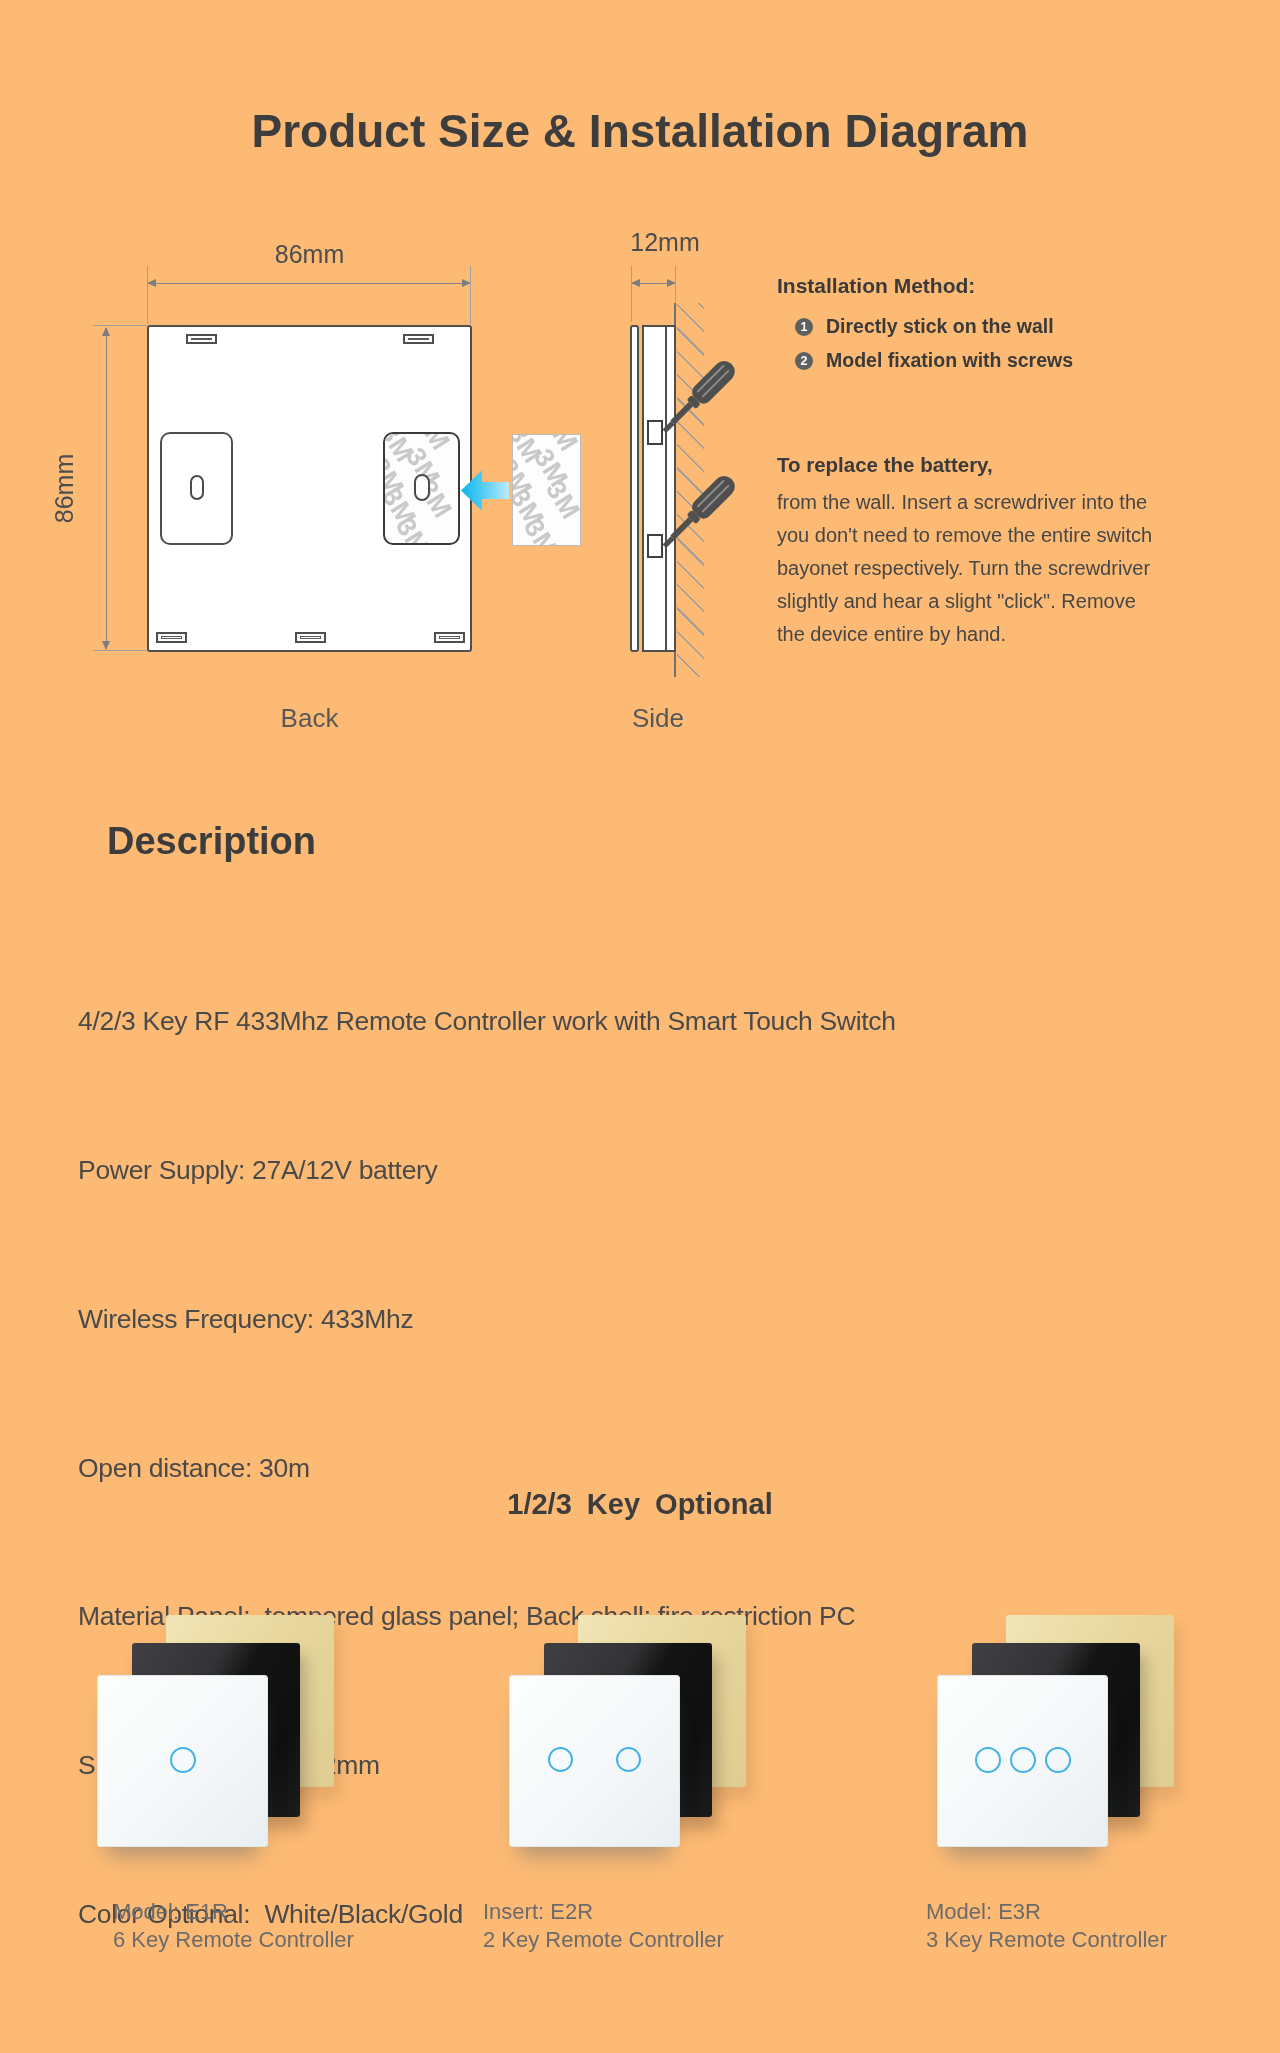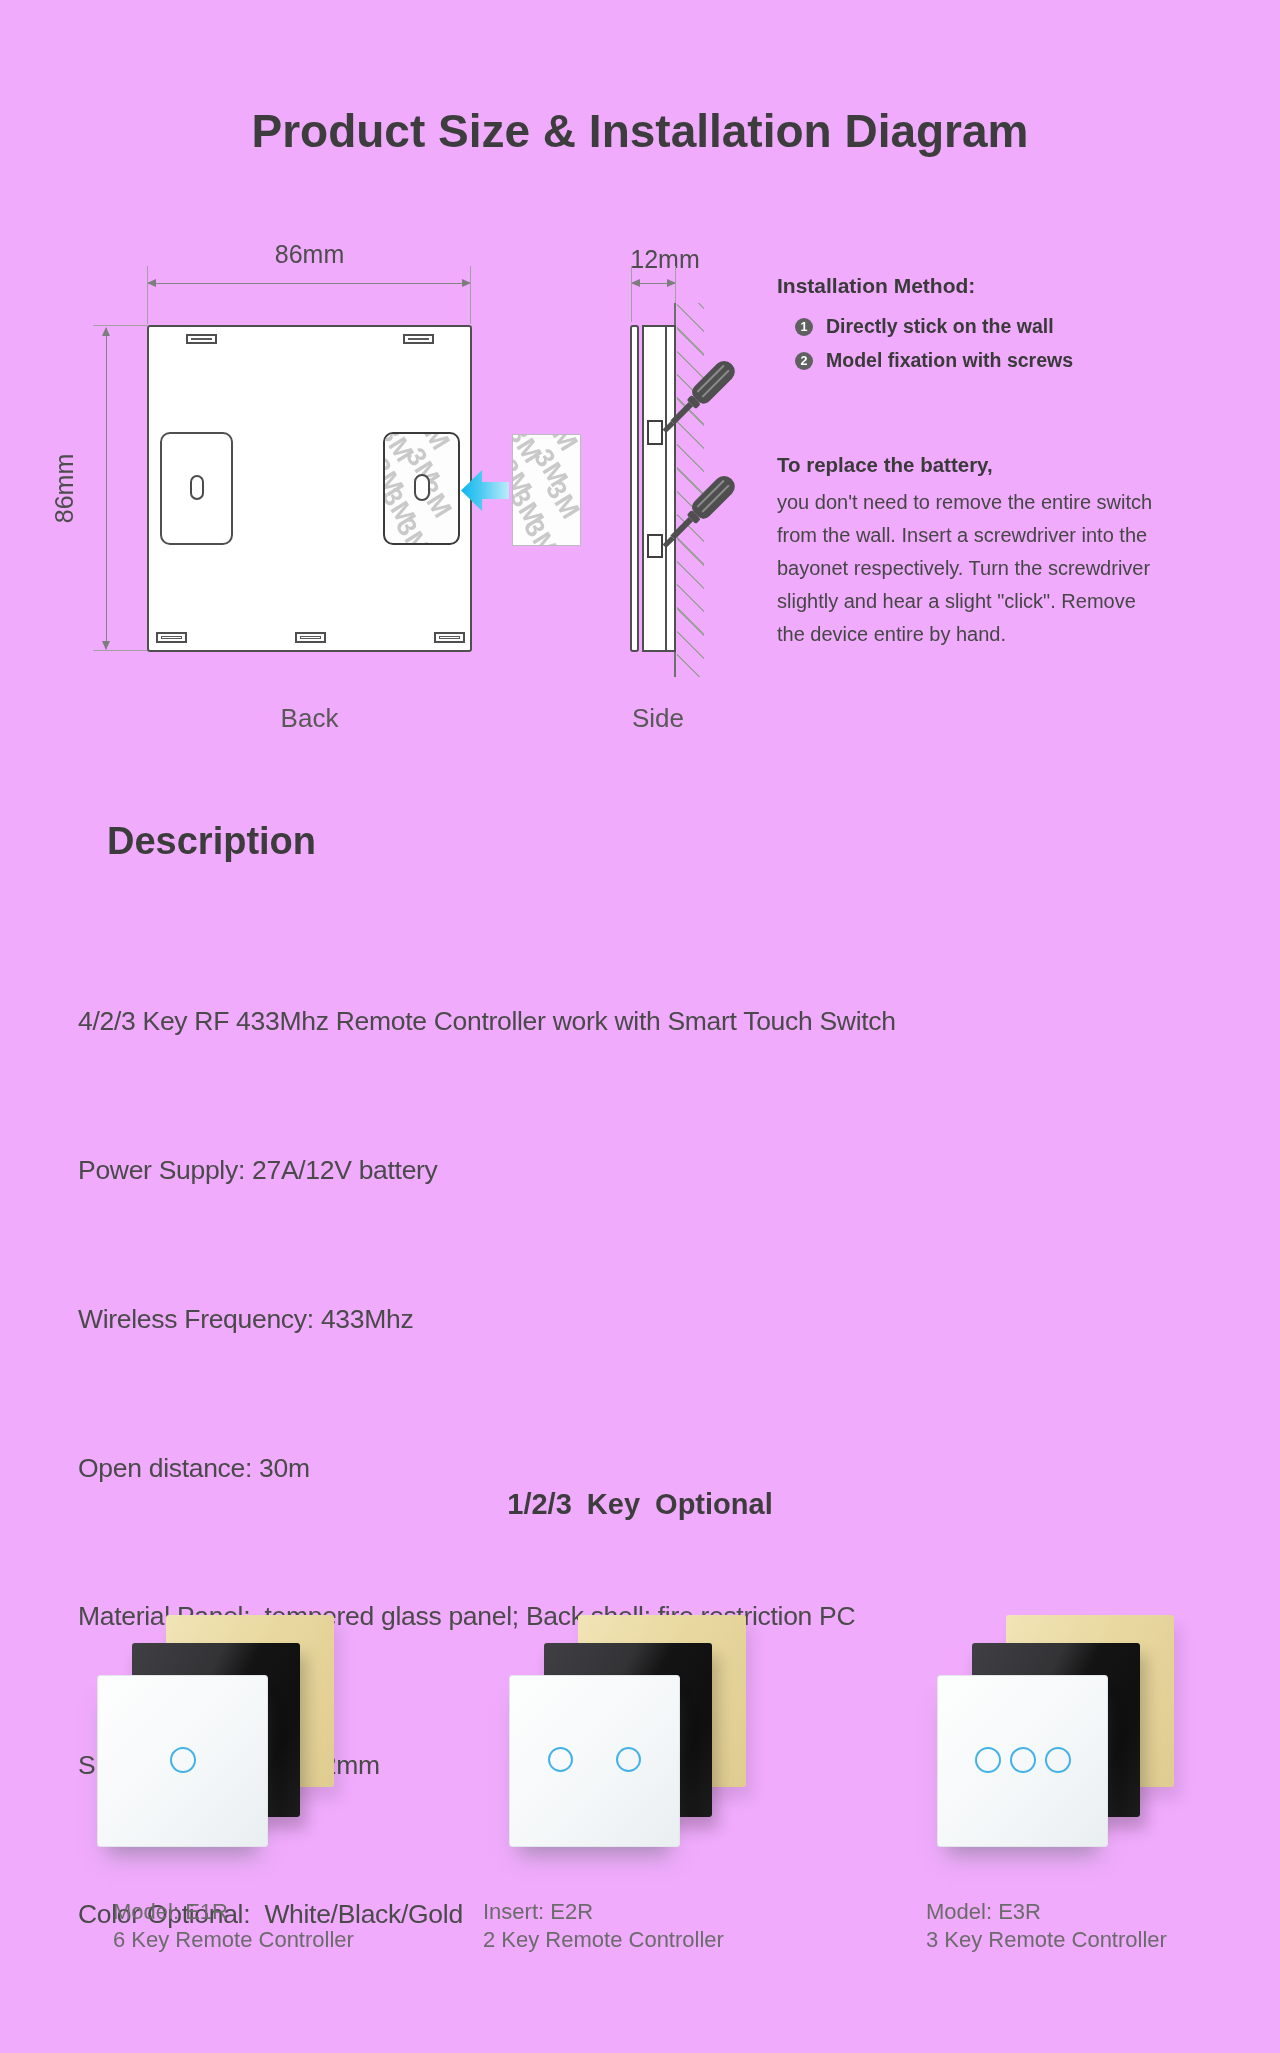--- a/index.html
+++ b/index.html
@@ -1,18 +1,18 @@
 <!DOCTYPE html>
 <html><head>
 <meta charset="utf-8">
 <style>
   * { box-sizing: border-box; margin: 0; padding: 0; }
   html,body { background:#fff; }
   .page {
-    position: relative; width: 1280px; height: 2053px; background:#f0abfc;
+    position: relative; width: 1280px; height: 2053px; background:#fdba74;
     font-family: "Liberation Sans", "DejaVu Sans", sans-serif; overflow: hidden;
   }
   .abs { position: absolute; }
 
   
   .title { left:0; top:104px; width:100%; text-align:center;
     font-size:46px; font-weight:700; color:#3d3d3d; }
 
   
   .dim-line-h { height:1px; background:#848484; }
@@ -158,21 +158,21 @@
         <span class="brand3m" style="left: 18px; top: 18px;">3M</span>
         <span class="brand3m" style="left: -6px; top: 58px;">3M</span>
         <span class="brand3m" style="left: 30px; top: 50px;">3M</span>
         <span class="brand3m" style="left: 8px; top: 88px;">3M</span>
       </div>
 
     <div class="abs view-label" style="left:147px;top:703px;width:325px;">Back</div>
   </div>
 
   <div>
-    <div class="abs dim-text" style="left:620px;top:245px;width:90px;">12mm</div>
+    <div class="abs dim-text" style="left:620px;top:228px;width:90px;">12mm</div>
     <div class="abs dim-line-h" style="left:632px;top:283px;width:43px;">
       <span class="arr arr-left"></span>
       <span class="arr arr-right"></span>
     </div>
     <div class="abs witness-v" style="left:631px;top:266px;height:56px;"></div>
     <div class="abs witness-v" style="left:675px;top:266px;height:37px;"></div>
 
     <div class="abs hatch"></div>
     <div class="abs wall-line"></div>
     <div class="abs spanel-front"></div>
@@ -211,22 +211,22 @@
       <span class="badge">1</span>
       <span class="step-text">Directly stick on the wall</span>
     </div>
     <div class="abs inst-step" style="top:349px;">
       <span class="badge">2</span>
       <span class="step-text">Model fixation with screws</span>
     </div>
 
     <div class="abs bat-head">To replace the battery,</div>
     <div class="abs bat-body">
+      <div>from the wall. Insert a screwdriver into the</div>
       <div>you don't need to remove the entire switch</div>
-      <div>from the wall. Insert a screwdriver into the</div>
       <div>bayonet respectively. Turn the screwdriver</div>
       <div>slightly and hear a slight "click". Remove</div>
       <div>the device entire by hand.</div>
     </div>
   </div>
 
   <div>
     <div class="abs desc-head">Description</div>
     <div class="abs desc-lines">
       <div>4/2/3 Key RF 433Mhz Remote Controller work with Smart Touch Switch</div>

